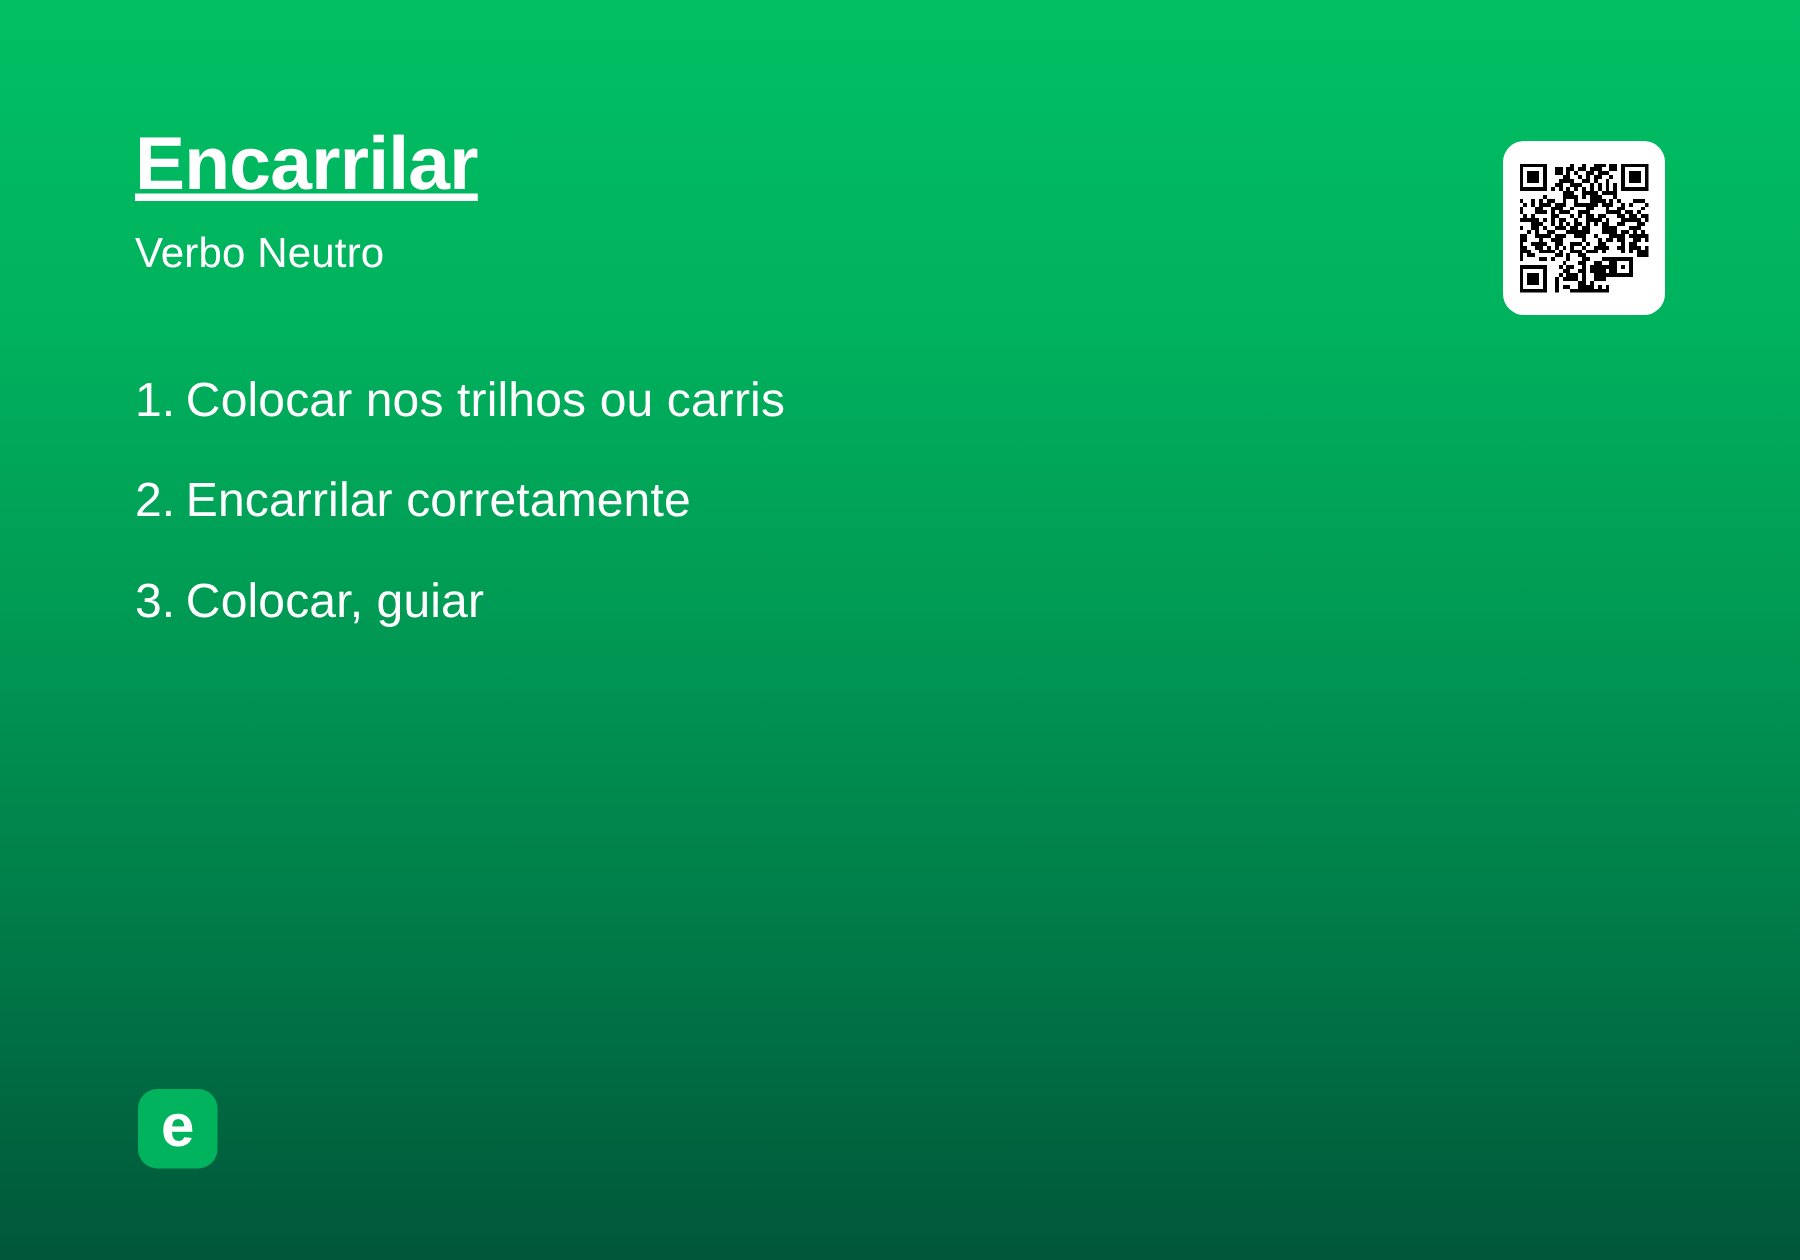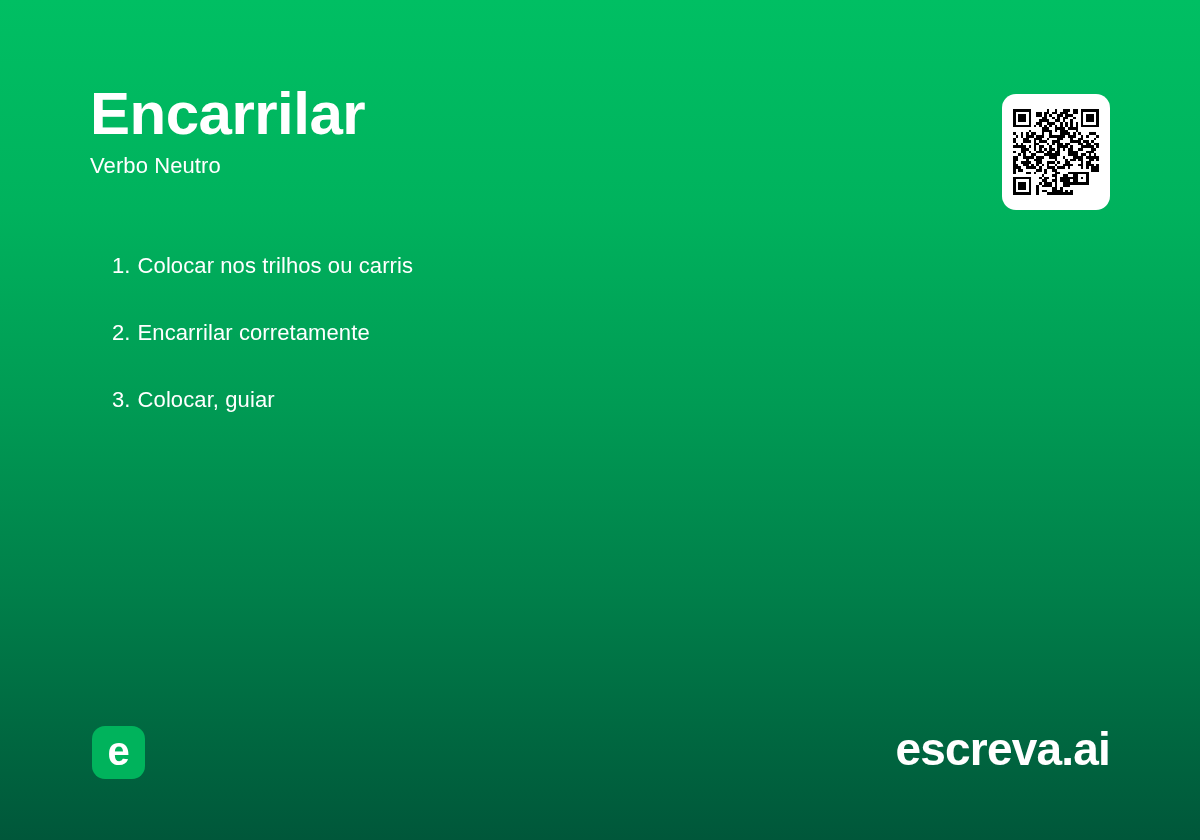--- a/index.html
+++ b/index.html
@@ -44,56 +44,56 @@
 
   
   .header {
     position: absolute;
     left: 90px;
     top: 84px;
     width: 860px;
   }
 
   .word-title {
-    font-size: 60px;
+    font-size: 50px;
     font-weight: 700;
     line-height: 1.0;
     letter-spacing: -0.5px;
     color: #ffffff;
     white-space: nowrap;
+    text-decoration: underline;
   }
 
   .word-class {
-    margin-top: 10px;
-    font-size: 22px;
+    margin-top: 20px;
+    font-size: 28px;
     font-weight: 400;
     line-height: 1.1;
     letter-spacing: 0.1px;
     color: #ffffff;
   }
 
   
   .definitions {
     position: absolute;
     left: 90px;
     top: 246px;
     width: 880px;
     list-style: none;
   }
 
   .definition-item {
     display: block;
     height: 67px;
-    font-size: 22px;
+    font-size: 32px;
     font-weight: 400;
     line-height: 40px;
     letter-spacing: 0.1px;
     color: #ffffff;
     white-space: nowrap;
-    margin-left: 22px;
   }
 
   .definition-index { margin-right: 7px; }
 
   
   .qr-wrap {
     position: absolute;
     left: 1002px;
     top: 94px;
     width: 108px;
@@ -167,15 +167,14 @@
       <g id="qr-modules" fill="#000000">
           <path d="M0 0h1v1h-1zM1 0h1v1h-1zM2 0h1v1h-1zM3 0h1v1h-1zM4 0h1v1h-1zM5 0h1v1h-1zM6 0h1v1h-1zM13 0h1v1h-1zM16 0h1v1h-1zM19 0h1v1h-1zM20 0h1v1h-1zM21 0h1v1h-1zM23 0h1v1h-1zM24 0h1v1h-1zM26 0h1v1h-1zM27 0h1v1h-1zM28 0h1v1h-1zM29 0h1v1h-1zM30 0h1v1h-1zM31 0h1v1h-1zM32 0h1v1h-1zM0 1h1v1h-1zM6 1h1v1h-1zM9 1h1v1h-1zM10 1h1v1h-1zM12 1h1v1h-1zM13 1h1v1h-1zM15 1h1v1h-1zM16 1h1v1h-1zM18 1h1v1h-1zM19 1h1v1h-1zM20 1h1v1h-1zM23 1h1v1h-1zM24 1h1v1h-1zM26 1h1v1h-1zM32 1h1v1h-1zM0 2h1v1h-1zM2 2h1v1h-1zM3 2h1v1h-1zM4 2h1v1h-1zM6 2h1v1h-1zM9 2h1v1h-1zM10 2h1v1h-1zM12 2h1v1h-1zM14 2h1v1h-1zM17 2h1v1h-1zM18 2h1v1h-1zM20 2h1v1h-1zM21 2h1v1h-1zM22 2h1v1h-1zM26 2h1v1h-1zM28 2h1v1h-1zM29 2h1v1h-1zM30 2h1v1h-1zM32 2h1v1h-1zM0 3h1v1h-1zM2 3h1v1h-1zM3 3h1v1h-1zM4 3h1v1h-1zM6 3h1v1h-1zM11 3h1v1h-1zM12 3h1v1h-1zM15 3h1v1h-1zM17 3h1v1h-1zM19 3h1v1h-1zM20 3h1v1h-1zM23 3h1v1h-1zM26 3h1v1h-1zM28 3h1v1h-1zM29 3h1v1h-1zM30 3h1v1h-1zM32 3h1v1h-1zM0 4h1v1h-1zM2 4h1v1h-1zM3 4h1v1h-1zM4 4h1v1h-1zM6 4h1v1h-1zM10 4h1v1h-1zM11 4h1v1h-1zM12 4h1v1h-1zM13 4h1v1h-1zM16 4h1v1h-1zM17 4h1v1h-1zM19 4h1v1h-1zM22 4h1v1h-1zM26 4h1v1h-1zM28 4h1v1h-1zM29 4h1v1h-1zM30 4h1v1h-1zM32 4h1v1h-1zM0 5h1v1h-1zM6 5h1v1h-1zM9 5h1v1h-1zM10 5h1v1h-1zM13 5h1v1h-1zM14 5h1v1h-1zM15 5h1v1h-1zM18 5h1v1h-1zM20 5h1v1h-1zM22 5h1v1h-1zM24 5h1v1h-1zM26 5h1v1h-1zM32 5h1v1h-1zM0 6h1v1h-1zM1 6h1v1h-1zM2 6h1v1h-1zM3 6h1v1h-1zM4 6h1v1h-1zM5 6h1v1h-1zM6 6h1v1h-1zM8 6h1v1h-1zM10 6h1v1h-1zM12 6h1v1h-1zM14 6h1v1h-1zM16 6h1v1h-1zM18 6h1v1h-1zM20 6h1v1h-1zM22 6h1v1h-1zM24 6h1v1h-1zM26 6h1v1h-1zM27 6h1v1h-1zM28 6h1v1h-1zM29 6h1v1h-1zM30 6h1v1h-1zM31 6h1v1h-1zM32 6h1v1h-1zM11 7h1v1h-1zM12 7h1v1h-1zM13 7h1v1h-1zM16 7h1v1h-1zM17 7h1v1h-1zM18 7h1v1h-1zM19 7h1v1h-1zM21 7h1v1h-1zM22 7h1v1h-1zM23 7h1v1h-1zM24 7h1v1h-1zM6 8h1v1h-1zM11 8h1v1h-1zM12 8h1v1h-1zM13 8h1v1h-1zM14 8h1v1h-1zM16 8h1v1h-1zM18 8h1v1h-1zM19 8h1v1h-1zM20 8h1v1h-1zM24 8h1v1h-1zM0 9h1v1h-1zM3 9h1v1h-1zM5 9h1v1h-1zM7 9h1v1h-1zM8 9h1v1h-1zM11 9h1v1h-1zM14 9h1v1h-1zM18 9h1v1h-1zM19 9h1v1h-1zM20 9h1v1h-1zM21 9h1v1h-1zM23 9h1v1h-1zM25 9h1v1h-1zM29 9h1v1h-1zM30 9h1v1h-1zM31 9h1v1h-1zM1 10h1v1h-1zM3 10h1v1h-1zM5 10h1v1h-1zM6 10h1v1h-1zM7 10h1v1h-1zM9 10h1v1h-1zM10 10h1v1h-1zM11 10h1v1h-1zM14 10h1v1h-1zM15 10h1v1h-1zM16 10h1v1h-1zM17 10h1v1h-1zM18 10h1v1h-1zM19 10h1v1h-1zM21 10h1v1h-1zM22 10h1v1h-1zM23 10h1v1h-1zM26 10h1v1h-1zM28 10h1v1h-1zM32 10h1v1h-1zM0 11h1v1h-1zM4 11h1v1h-1zM5 11h1v1h-1zM8 11h1v1h-1zM9 11h1v1h-1zM10 11h1v1h-1zM13 11h1v1h-1zM17 11h1v1h-1zM18 11h1v1h-1zM22 11h1v1h-1zM25 11h1v1h-1zM26 11h1v1h-1zM31 11h1v1h-1zM0 12h1v1h-1zM4 12h1v1h-1zM5 12h1v1h-1zM6 12h1v1h-1zM8 12h1v1h-1zM10 12h1v1h-1zM11 12h1v1h-1zM12 12h1v1h-1zM15 12h1v1h-1zM16 12h1v1h-1zM17 12h1v1h-1zM22 12h1v1h-1zM23 12h1v1h-1zM24 12h1v1h-1zM25 12h1v1h-1zM27 12h1v1h-1zM28 12h1v1h-1zM30 12h1v1h-1zM1 13h1v1h-1zM3 13h1v1h-1zM8 13h1v1h-1zM9 13h1v1h-1zM13 13h1v1h-1zM15 13h1v1h-1zM17 13h1v1h-1zM18 13h1v1h-1zM20 13h1v1h-1zM21 13h1v1h-1zM25 13h1v1h-1zM26 13h1v1h-1zM28 13h1v1h-1zM29 13h1v1h-1zM31 13h1v1h-1zM32 13h1v1h-1zM0 14h1v1h-1zM1 14h1v1h-1zM2 14h1v1h-1zM3 14h1v1h-1zM4 14h1v1h-1zM6 14h1v1h-1zM8 14h1v1h-1zM10 14h1v1h-1zM11 14h1v1h-1zM14 14h1v1h-1zM17 14h1v1h-1zM18 14h1v1h-1zM19 14h1v1h-1zM20 14h1v1h-1zM22 14h1v1h-1zM26 14h1v1h-1zM27 14h1v1h-1zM28 14h1v1h-1zM29 14h1v1h-1zM30 14h1v1h-1zM32 14h1v1h-1zM3 15h1v1h-1zM4 15h1v1h-1zM5 15h1v1h-1zM8 15h1v1h-1zM10 15h1v1h-1zM12 15h1v1h-1zM14 15h1v1h-1zM15 15h1v1h-1zM17 15h1v1h-1zM19 15h1v1h-1zM21 15h1v1h-1zM22 15h1v1h-1zM25 15h1v1h-1zM26 15h1v1h-1zM30 15h1v1h-1zM31 15h1v1h-1zM0 16h1v1h-1zM3 16h1v1h-1zM4 16h1v1h-1zM6 16h1v1h-1zM9 16h1v1h-1zM10 16h1v1h-1zM11 16h1v1h-1zM13 16h1v1h-1zM14 16h1v1h-1zM16 16h1v1h-1zM17 16h1v1h-1zM21 16h1v1h-1zM22 16h1v1h-1zM23 16h1v1h-1zM24 16h1v1h-1zM28 16h1v1h-1zM29 16h1v1h-1zM30 16h1v1h-1zM2 17h1v1h-1zM4 17h1v1h-1zM7 17h1v1h-1zM8 17h1v1h-1zM12 17h1v1h-1zM13 17h1v1h-1zM14 17h1v1h-1zM15 17h1v1h-1zM16 17h1v1h-1zM17 17h1v1h-1zM21 17h1v1h-1zM22 17h1v1h-1zM23 17h1v1h-1zM24 17h1v1h-1zM26 17h1v1h-1zM27 17h1v1h-1zM29 17h1v1h-1zM31 17h1v1h-1zM0 18h1v1h-1zM1 18h1v1h-1zM4 18h1v1h-1zM5 18h1v1h-1zM6 18h1v1h-1zM7 18h1v1h-1zM9 18h1v1h-1zM10 18h1v1h-1zM11 18h1v1h-1zM14 18h1v1h-1zM15 18h1v1h-1zM16 18h1v1h-1zM19 18h1v1h-1zM23 18h1v1h-1zM24 18h1v1h-1zM25 18h1v1h-1zM26 18h1v1h-1zM28 18h1v1h-1zM29 18h1v1h-1zM30 18h1v1h-1zM31 18h1v1h-1zM32 18h1v1h-1zM0 19h1v1h-1zM1 19h1v1h-1zM5 19h1v1h-1zM8 19h1v1h-1zM9 19h1v1h-1zM10 19h1v1h-1zM16 19h1v1h-1zM20 19h1v1h-1zM22 19h1v1h-1zM23 19h1v1h-1zM25 19h1v1h-1zM26 19h1v1h-1zM29 19h1v1h-1zM30 19h1v1h-1zM32 19h1v1h-1zM0 20h1v1h-1zM3 20h1v1h-1zM4 20h1v1h-1zM5 20h1v1h-1zM6 20h1v1h-1zM9 20h1v1h-1zM10 20h1v1h-1zM13 20h1v1h-1zM14 20h1v1h-1zM15 20h1v1h-1zM17 20h1v1h-1zM20 20h1v1h-1zM21 20h1v1h-1zM26 20h1v1h-1zM28 20h1v1h-1zM29 20h1v1h-1zM0 21h1v1h-1zM1 21h1v1h-1zM4 21h1v1h-1zM5 21h1v1h-1zM7 21h1v1h-1zM9 21h1v1h-1zM11 21h1v1h-1zM13 21h1v1h-1zM16 21h1v1h-1zM19 21h1v1h-1zM20 21h1v1h-1zM21 21h1v1h-1zM22 21h1v1h-1zM25 21h1v1h-1zM26 21h1v1h-1zM28 21h1v1h-1zM29 21h1v1h-1zM30 21h1v1h-1zM32 21h1v1h-1zM0 22h1v1h-1zM1 22h1v1h-1zM2 22h1v1h-1zM5 22h1v1h-1zM6 22h1v1h-1zM7 22h1v1h-1zM8 22h1v1h-1zM10 22h1v1h-1zM13 22h1v1h-1zM14 22h1v1h-1zM15 22h1v1h-1zM17 22h1v1h-1zM18 22h1v1h-1zM19 22h1v1h-1zM21 22h1v1h-1zM26 22h1v1h-1zM28 22h1v1h-1zM30 22h1v1h-1zM31 22h1v1h-1zM32 22h1v1h-1zM0 23h1v1h-1zM2 23h1v1h-1zM3 23h1v1h-1zM9 23h1v1h-1zM10 23h1v1h-1zM12 23h1v1h-1zM15 23h1v1h-1zM16 23h1v1h-1zM30 23h1v1h-1zM31 23h1v1h-1zM32 23h1v1h-1zM0 24h1v1h-1zM5 24h1v1h-1zM6 24h1v1h-1zM8 24h1v1h-1zM12 24h1v1h-1zM16 24h1v1h-1zM17 24h1v1h-1zM21 24h1v1h-1zM22 24h1v1h-1zM23 24h1v1h-1zM24 24h1v1h-1zM25 24h1v1h-1zM26 24h1v1h-1zM27 24h1v1h-1zM28 24h1v1h-1zM11 25h1v1h-1zM15 25h1v1h-1zM16 25h1v1h-1zM19 25h1v1h-1zM20 25h1v1h-1zM23 25h1v1h-1zM24 25h1v1h-1zM28 25h1v1h-1zM0 26h1v1h-1zM1 26h1v1h-1zM2 26h1v1h-1zM3 26h1v1h-1zM4 26h1v1h-1zM5 26h1v1h-1zM6 26h1v1h-1zM10 26h1v1h-1zM12 26h1v1h-1zM13 26h1v1h-1zM16 26h1v1h-1zM18 26h1v1h-1zM19 26h1v1h-1zM20 26h1v1h-1zM21 26h1v1h-1zM22 26h1v1h-1zM23 26h1v1h-1zM24 26h1v1h-1zM26 26h1v1h-1zM28 26h1v1h-1zM0 27h1v1h-1zM6 27h1v1h-1zM11 27h1v1h-1zM12 27h1v1h-1zM15 27h1v1h-1zM16 27h1v1h-1zM18 27h1v1h-1zM19 27h1v1h-1zM20 27h1v1h-1zM21 27h1v1h-1zM23 27h1v1h-1zM24 27h1v1h-1zM28 27h1v1h-1zM0 28h1v1h-1zM2 28h1v1h-1zM3 28h1v1h-1zM4 28h1v1h-1zM6 28h1v1h-1zM10 28h1v1h-1zM12 28h1v1h-1zM13 28h1v1h-1zM14 28h1v1h-1zM16 28h1v1h-1zM19 28h1v1h-1zM20 28h1v1h-1zM21 28h1v1h-1zM22 28h1v1h-1zM23 28h1v1h-1zM24 28h1v1h-1zM25 28h1v1h-1zM26 28h1v1h-1zM27 28h1v1h-1zM28 28h1v1h-1zM0 29h1v1h-1zM2 29h1v1h-1zM3 29h1v1h-1zM4 29h1v1h-1zM6 29h1v1h-1zM9 29h1v1h-1zM11 29h1v1h-1zM12 29h1v1h-1zM13 29h1v1h-1zM14 29h1v1h-1zM16 29h1v1h-1zM19 29h1v1h-1zM20 29h1v1h-1zM21 29h1v1h-1zM0 30h1v1h-1zM2 30h1v1h-1zM3 30h1v1h-1zM4 30h1v1h-1zM6 30h1v1h-1zM9 30h1v1h-1zM15 30h1v1h-1zM16 30h1v1h-1zM18 30h1v1h-1zM0 31h1v1h-1zM6 31h1v1h-1zM9 31h1v1h-1zM11 31h1v1h-1zM12 31h1v1h-1zM15 31h1v1h-1zM16 31h1v1h-1zM17 31h1v1h-1zM18 31h1v1h-1zM20 31h1v1h-1zM22 31h1v1h-1zM0 32h1v1h-1zM1 32h1v1h-1zM2 32h1v1h-1zM3 32h1v1h-1zM4 32h1v1h-1zM5 32h1v1h-1zM6 32h1v1h-1zM9 32h1v1h-1zM13 32h1v1h-1zM14 32h1v1h-1zM15 32h1v1h-1zM16 32h1v1h-1zM17 32h1v1h-1zM18 32h1v1h-1zM19 32h1v1h-1zM20 32h1v1h-1zM21 32h1v1h-1zM22 32h1v1h-1z" fill="#000000"></path>
         </g>
     </svg>
   </div>
 
   <div class="brand-mark">
     <span class="brand-mark-letter">e</span>
   </div>
 
-  <div class="brand-wordmark">escreva.ai</div>
 
 </div>
 
 </body></html>

